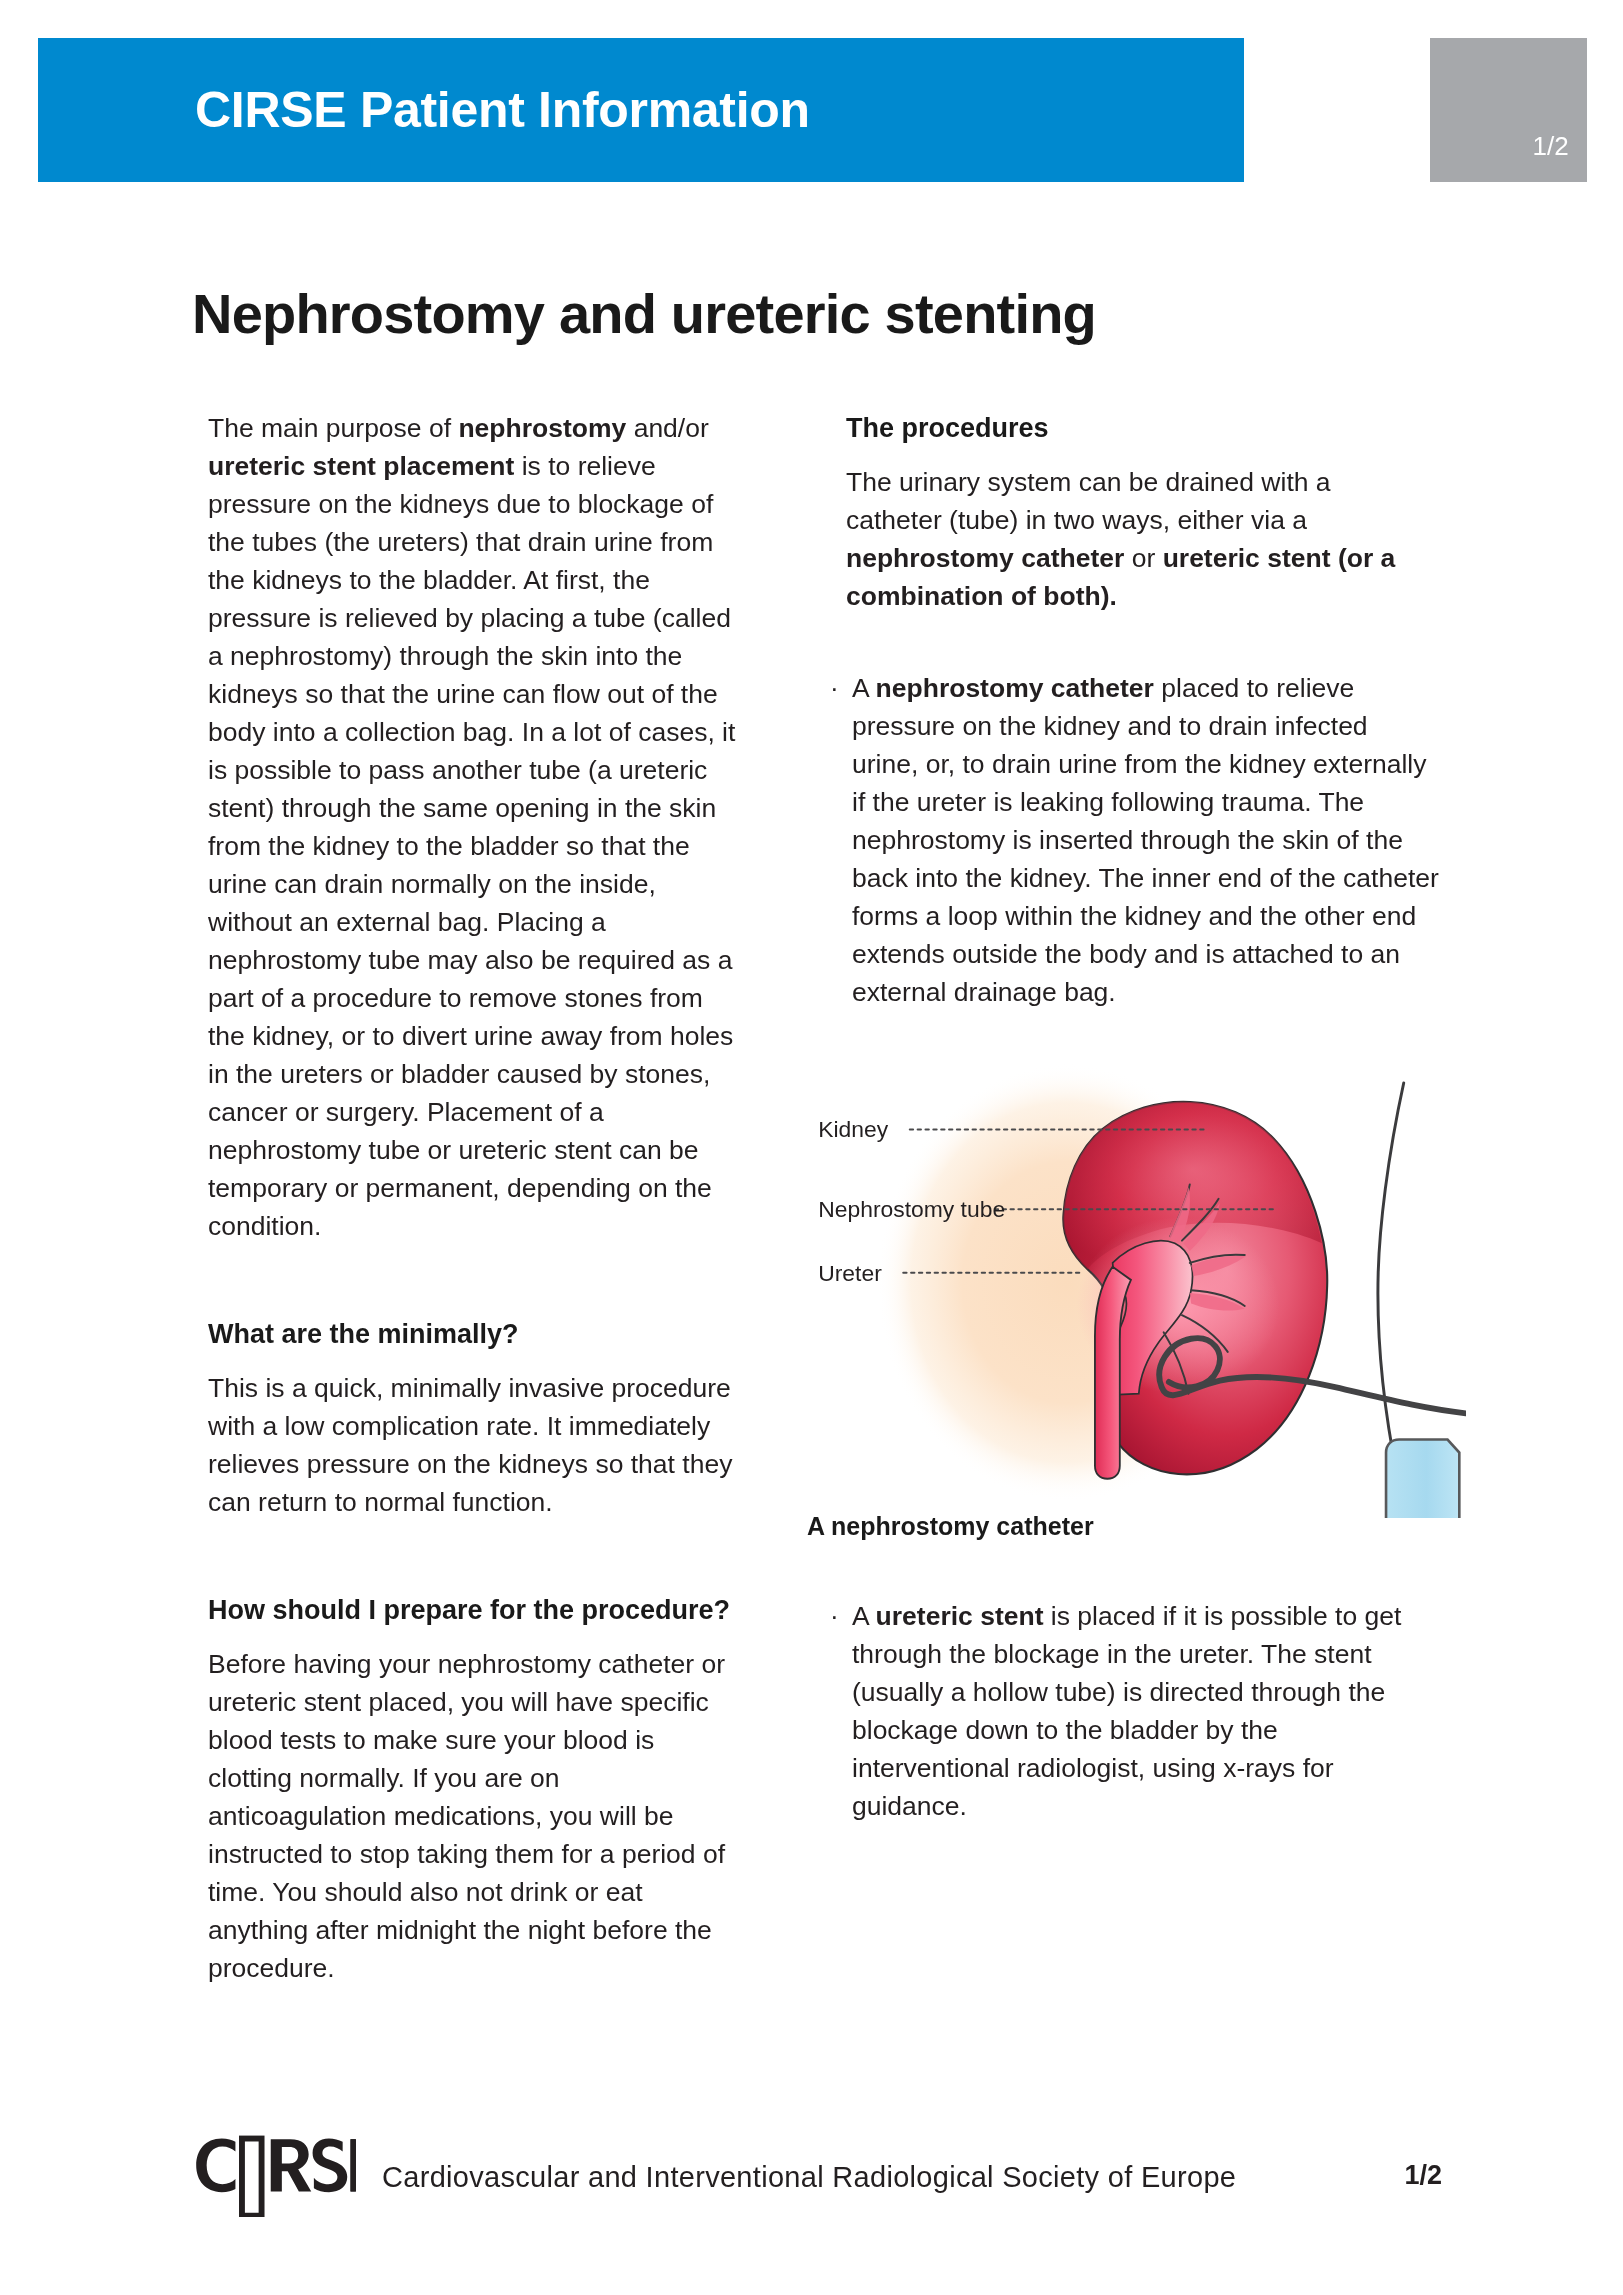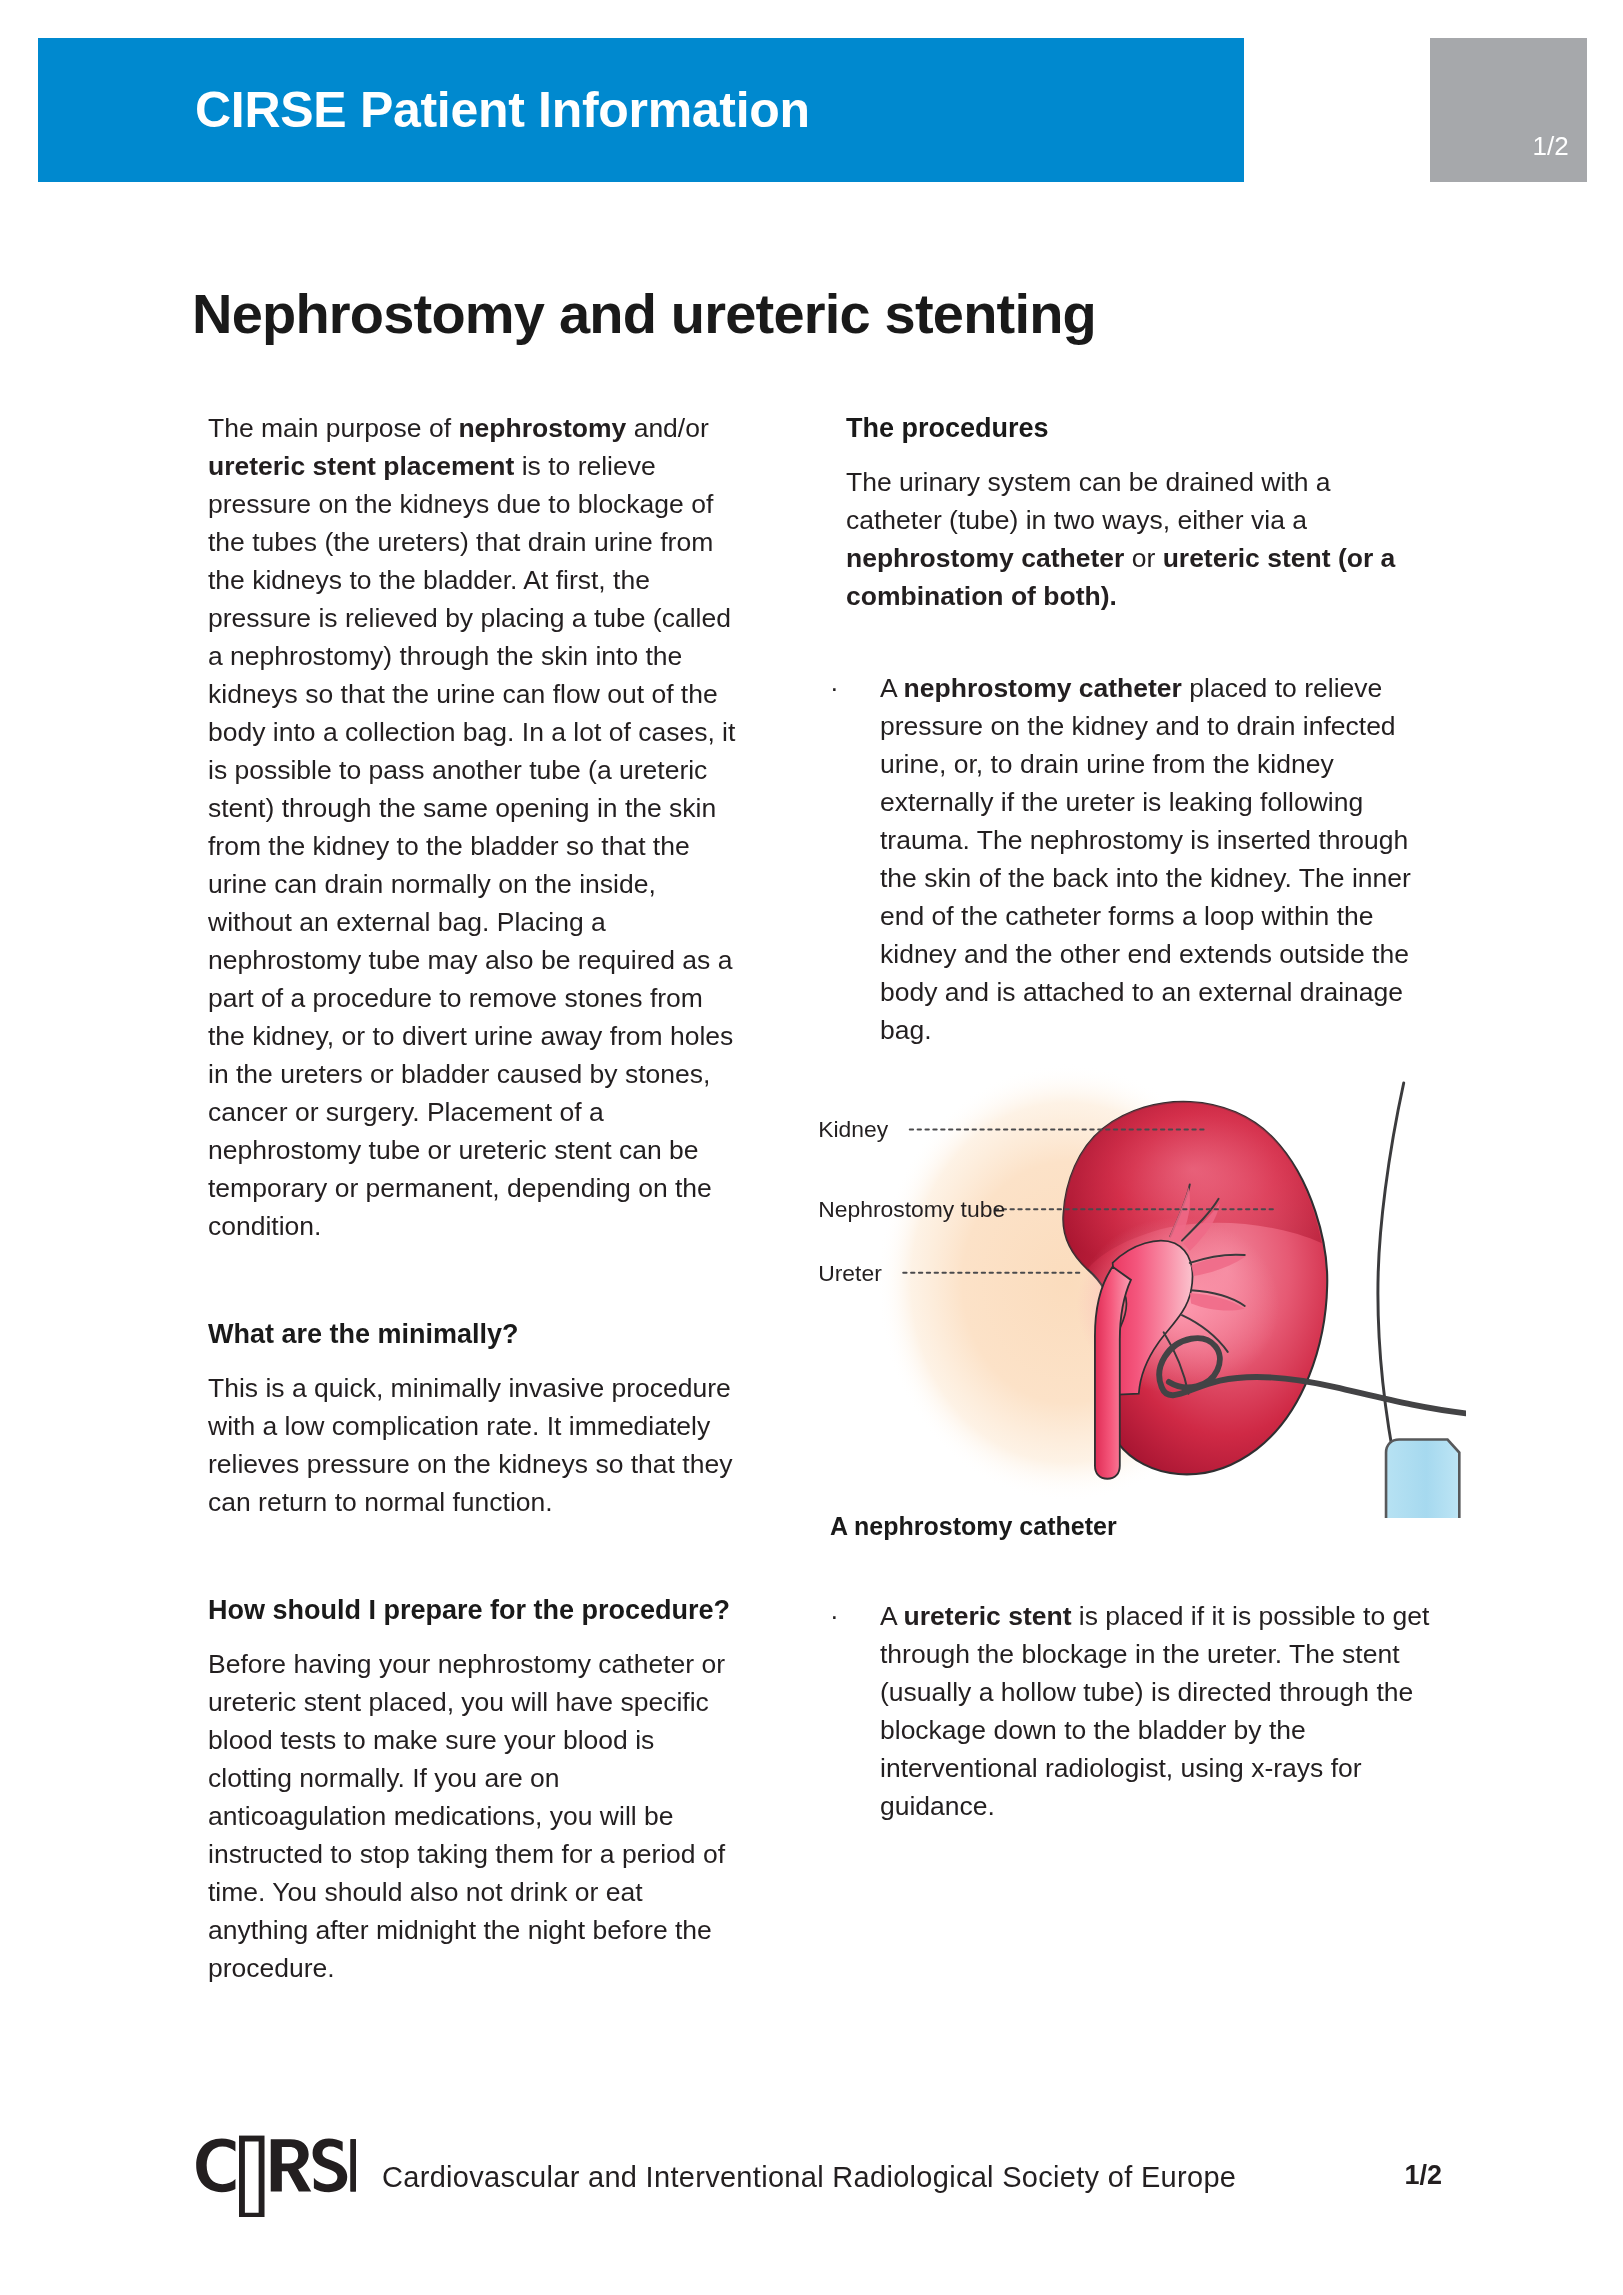--- a/index.html
+++ b/index.html
@@ -108,36 +108,35 @@
   }
   .bullet-dot {
     width: 22px;
     flex: 0 0 22px;
     font-size: 26px;
     line-height: 38px;
     color: #231f20;
   }
   .bullet-text {
     flex: 1 1 auto;
-    margin-left: 28px;
   }
 
   
   .illus {
     position: absolute;
     left: 805px;
     top: 1047px;
     width: 661px;
     height: 471px;
   }
   .illus svg { display: block; }
 
   .illus-caption {
     position: absolute;
-    left: 830px;
+    left: 807px;
     top: 1512px;
     font-size: 25px;
     font-weight: bold;
     color: #1a1a1a;
     font-family: "Liberation Sans Narrow", "Liberation Sans", sans-serif;
   }
 
   .bullet-block-2 {
     position: absolute;
     left: 830px;

